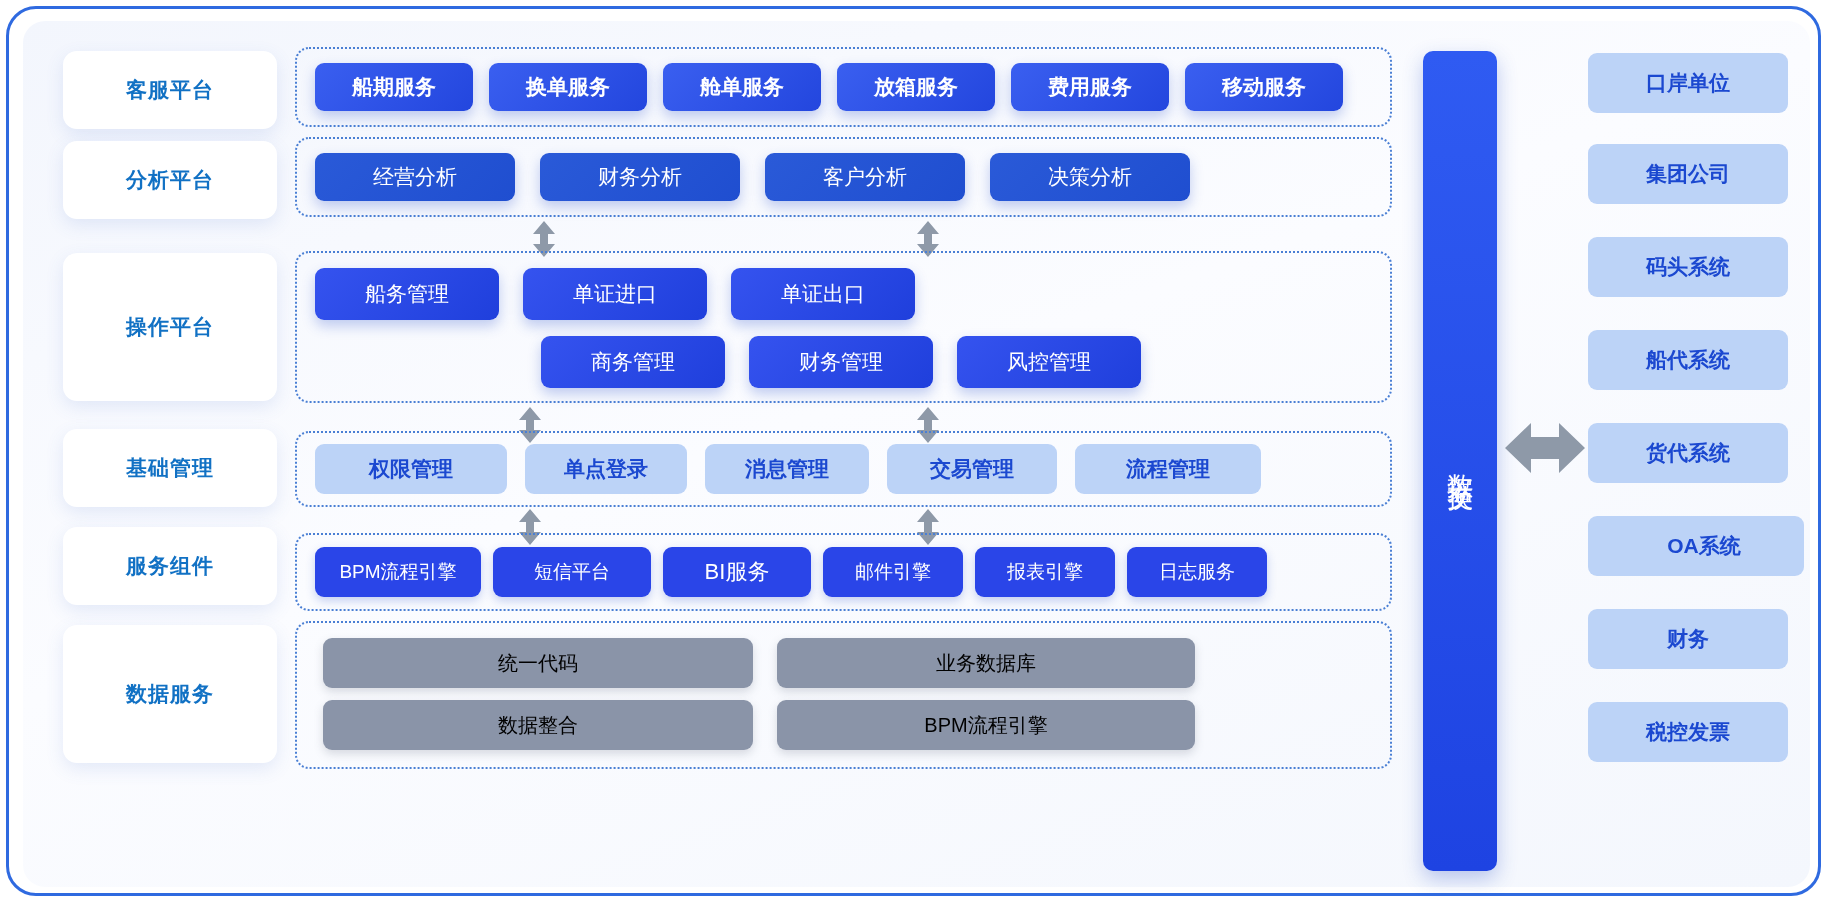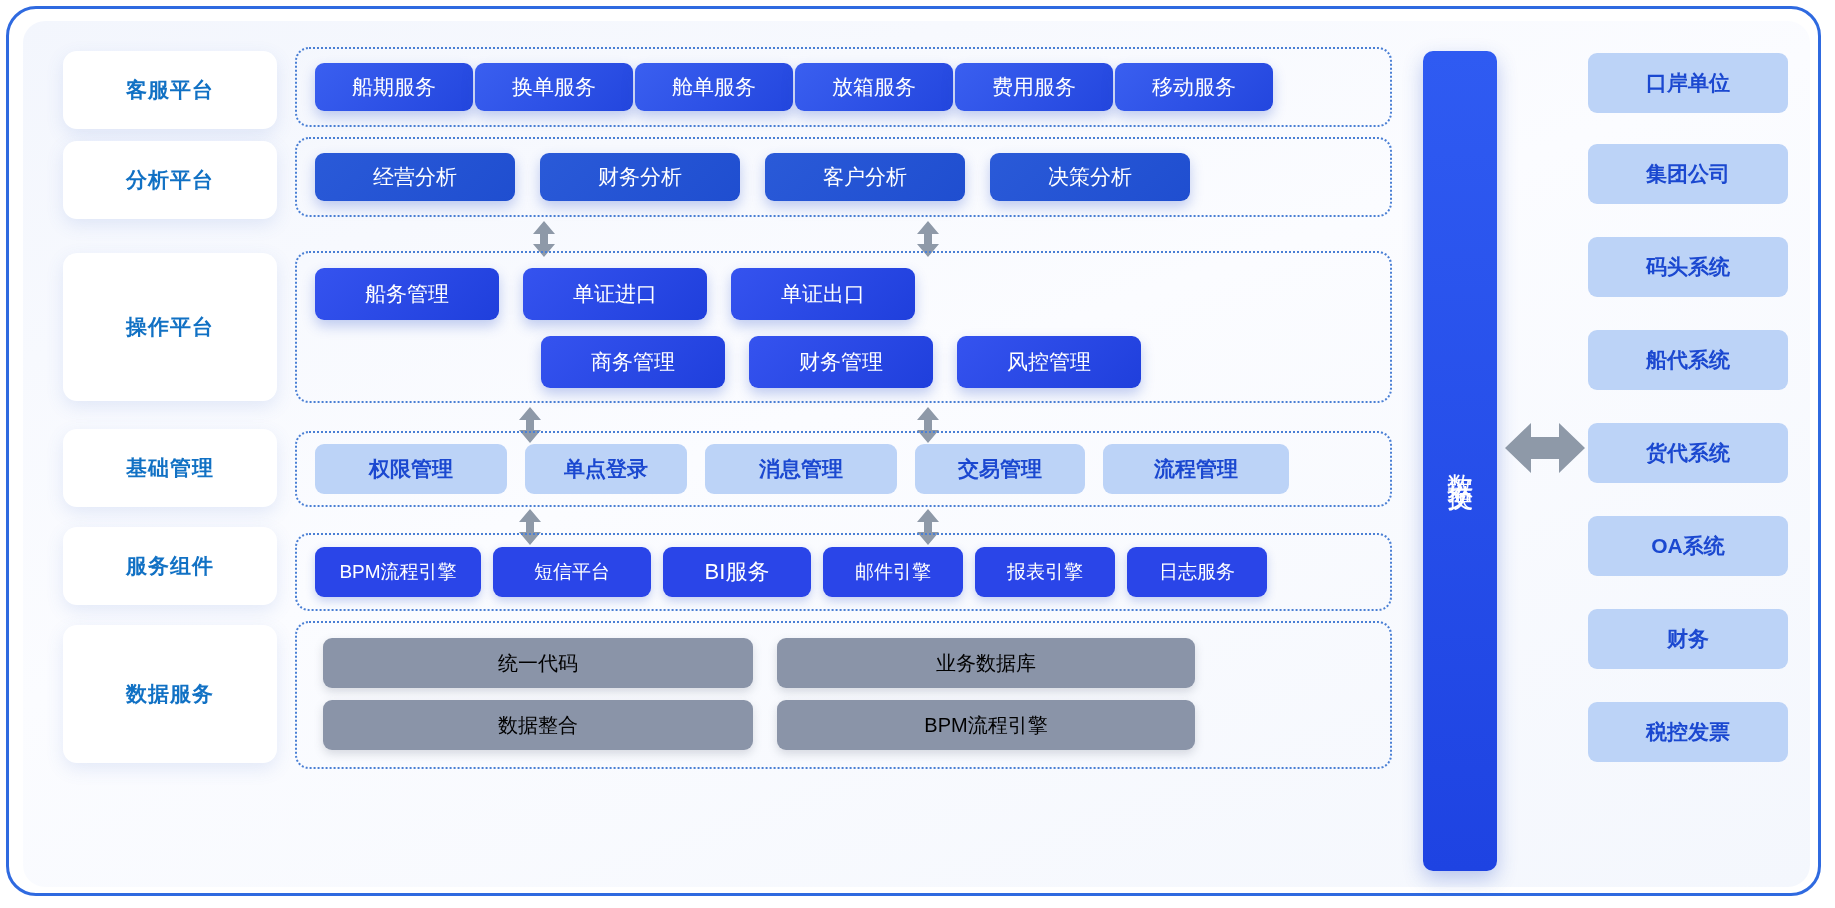--- a/index.html
+++ b/index.html
@@ -115,21 +115,21 @@
         <span>服务组件</span>
       </div>
       <div class="rail-card" style="top:582px;height:138px;">
         <span>数据服务</span>
       </div>
     </div>
 
     <div class="center">
 
       <div class="band" style="top:4px;height:80px;">
-        <div class="band-row" style="top:0;height:76px;padding:0 18px;gap:2px;">
+        <div class="band-row" style="top:0;height:76px;padding:0 18px;gap:16px;font-weight:bold;">
           <div class="chip g1" style="width:158px;height:48px;">
             <span>船期服务</span>
           </div>
           <div class="chip g1" style="width:158px;height:48px;">
             <span>换单服务</span>
           </div>
           <div class="chip g1" style="width:158px;height:48px;">
             <span>舱单服务</span>
           </div>
           <div class="chip g1" style="width:158px;height:48px;">
@@ -201,21 +201,21 @@
       </svg>
 
       <div class="band" style="top:388px;height:76px;">
         <div class="band-row" style="top:0;height:72px;padding:0 18px;gap:18px;">
           <div class="chip light" style="width:192px;height:50px;">
             <span>权限管理</span>
           </div>
           <div class="chip light" style="width:162px;height:50px;">
             <span>单点登录</span>
           </div>
-          <div class="chip light" style="width:192px;height:50px;">
+          <div class="chip light" style="width:164px;height:50px;">
             <span>消息管理</span>
           </div>
           <div class="chip light" style="width:170px;height:50px;">
             <span>交易管理</span>
           </div>
           <div class="chip light" style="width:186px;height:50px;">
             <span>流程管理</span>
           </div>
         </div>
       </div>
@@ -288,21 +288,21 @@
       </div>
       <div class="rcard" style="top:194px;">
         <span>码头系统</span>
       </div>
       <div class="rcard" style="top:287px;">
         <span>船代系统</span>
       </div>
       <div class="rcard" style="top:380px;">
         <span>货代系统</span>
       </div>
-      <div class="rcard" style="top:473px;">
+      <div class="rcard" style="top:473px;padding-left:16px;">
         <span>OA系统</span>
       </div>
       <div class="rcard" style="top:566px;">
         <span>财务</span>
       </div>
       <div class="rcard" style="top:659px;">
         <span>税控发票</span>
       </div>
     </div>
 

